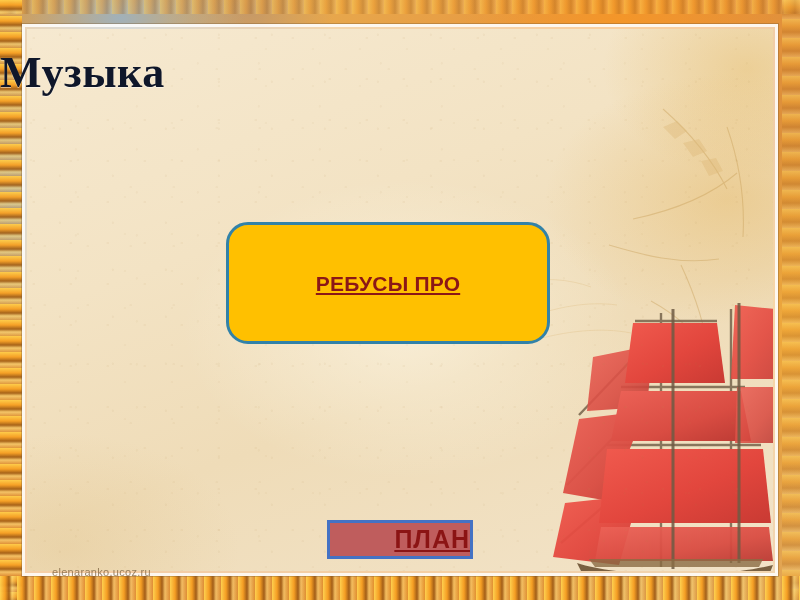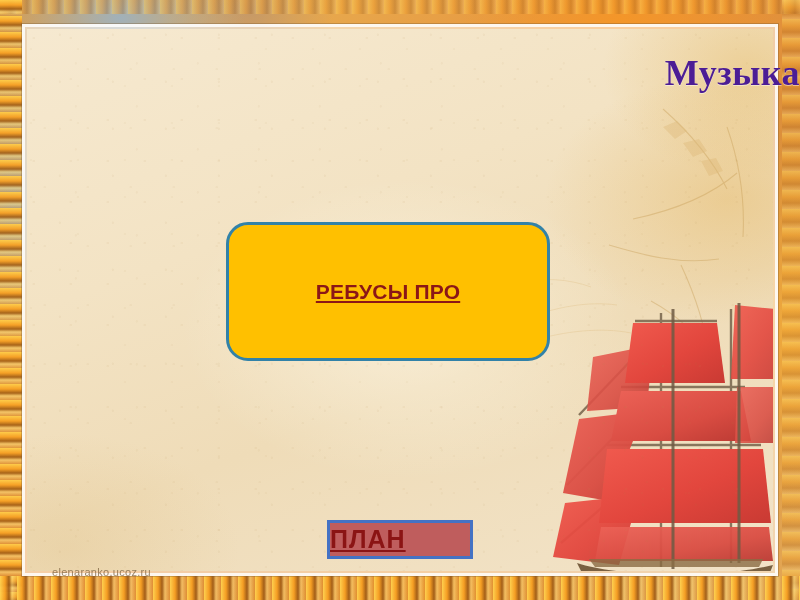--- a/index.html
+++ b/index.html
@@ -142,35 +142,35 @@
     right: -6px; bottom: -4px;
     width: 230px; height: 280px;
     pointer-events: none;
   }
 
   
   .title {
     position: absolute;
     left: 0; right: 0;
     top: 44px;
-    text-align: right;
+    text-align: left;
     font-family: "Liberation Serif", "DejaVu Serif", serif;
     font-weight: bold;
-    font-size: 36px;
+    font-size: 44px;
     line-height: 58px;
-    color: #4c1d95;
+    color: #0f172a;
     letter-spacing: 0.5px;
     text-shadow: 0 1px 0 rgba(255,255,255,0.45);
   }
 
   
   .callout {
     position: absolute;
     left: 226px; top: 222px;
-    width: 324px; height: 139px;
+    width: 324px; height: 122px;
     background: #ffc000;
     border: 3px solid #3282a8;
     border-radius: 22px;
     box-sizing: border-box;
     display: flex;
     align-items: center;
     justify-content: center;
   }
   .callout-text {
     text-align: center;
@@ -189,21 +189,21 @@
   
   .plan-button {
     position: absolute;
     left: 327px; top: 520px;
     width: 146px; height: 39px;
     background: #bf5d5d;
     border: 3px solid #4472c4;
     box-sizing: border-box;
     display: flex;
     align-items: center;
-    justify-content: flex-start;
+    justify-content: flex-end;
   }
   .plan-label {
     font-family: "Liberation Sans", sans-serif;
     font-weight: bold;
     font-size: 25px;
     line-height: 27px;
     color: #8b1414;
     text-decoration: underline;
     text-underline-offset: 2px;
     letter-spacing: 1px;

